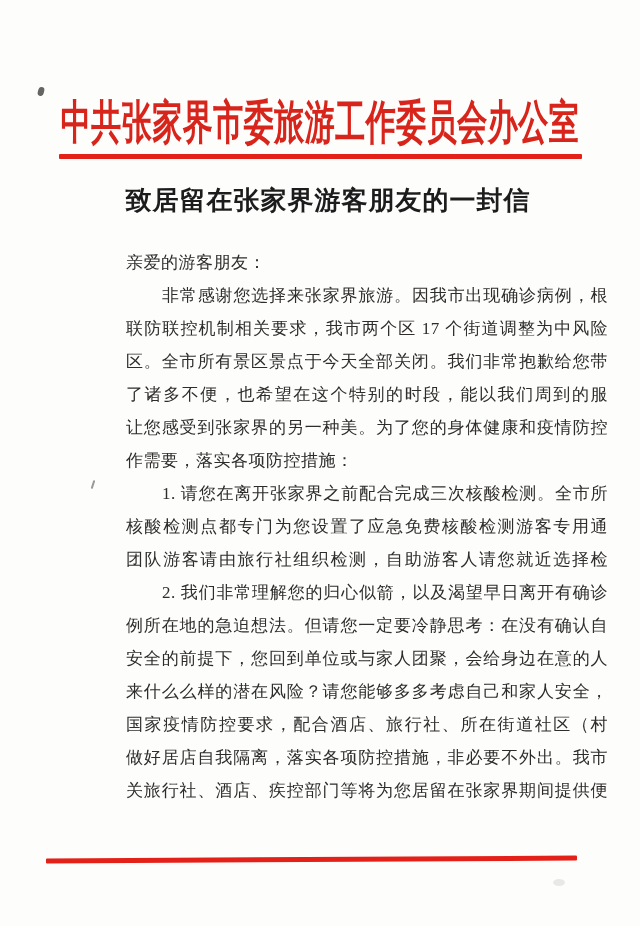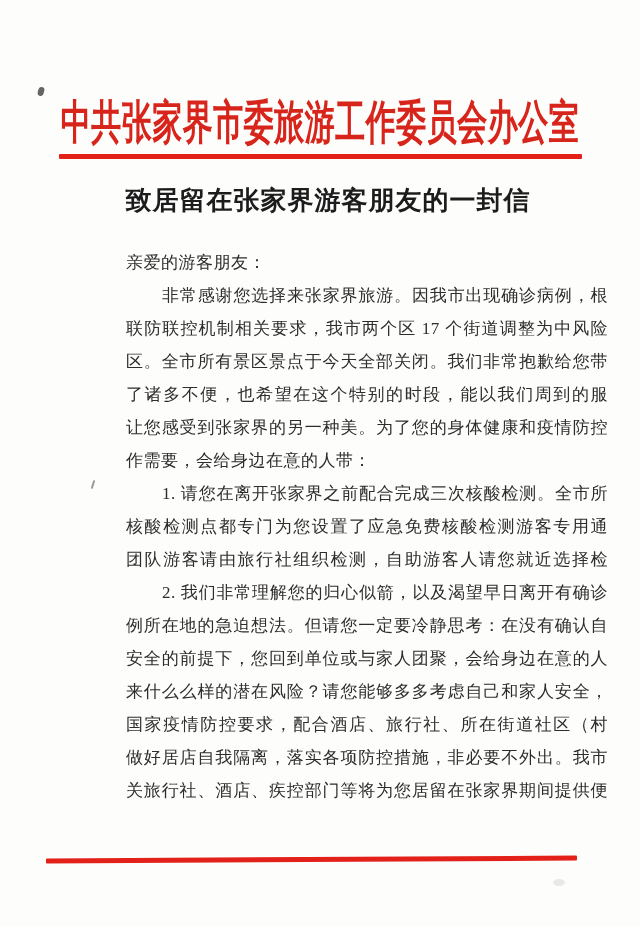--- a/index.html
+++ b/index.html
@@ -75,21 +75,21 @@
   <h1 class="doc-title">致居留在张家界游客朋友的一封信</h1>
 
   <div class="letter-body">
     <div class="line salutation">亲爱的游客朋友：</div>
     <div id="lines-container">
         <div class="line indent fill">非常感谢您选择来张家界旅游。因我市出现确诊病例，根据</div>
         <div class="line fill">联防联控机制相关要求，我市两个区 17 个街道调整为中风险地</div>
         <div class="line fill">区。全市所有景区景点于今天全部关闭。我们非常抱歉给您带来</div>
         <div class="line fill">了诸多不便，也希望在这个特别的时段，能以我们周到的服务，</div>
         <div class="line fill">让您感受到张家界的另一种美。为了您的身体健康和疫情防控工</div>
-        <div class="line">作需要，会给身边在意的人带：</div>
+        <div class="line">作需要，落实各项防控措施：</div>
         <div class="line indent fill">1. 请您在离开张家界之前配合完成三次核酸检测。全市所有</div>
         <div class="line fill">核酸检测点都专门为您设置了应急免费核酸检测游客专用通道，</div>
         <div class="line fill">团队游客请由旅行社组织检测，自助游客人请您就近选择检测。</div>
         <div class="line indent fill">2. 我们非常理解您的归心似箭，以及渴望早日离开有确诊病</div>
         <div class="line fill">例所在地的急迫想法。但请您一定要冷静思考：在没有确认自身</div>
         <div class="line fill">安全的前提下，您回到单位或与家人团聚，会给身边在意的人带</div>
         <div class="line fill">来什么么样的潜在风险？请您能够多多考虑自己和家人安全，遵守</div>
         <div class="line fill">国家疫情防控要求，配合酒店、旅行社、所在街道社区（村居）</div>
         <div class="line fill">做好居店自我隔离，落实各项防控措施，非必要不外出。我市相</div>
         <div class="line fill">关旅行社、酒店、疾控部门等将为您居留在张家界期间提供便利</div>

